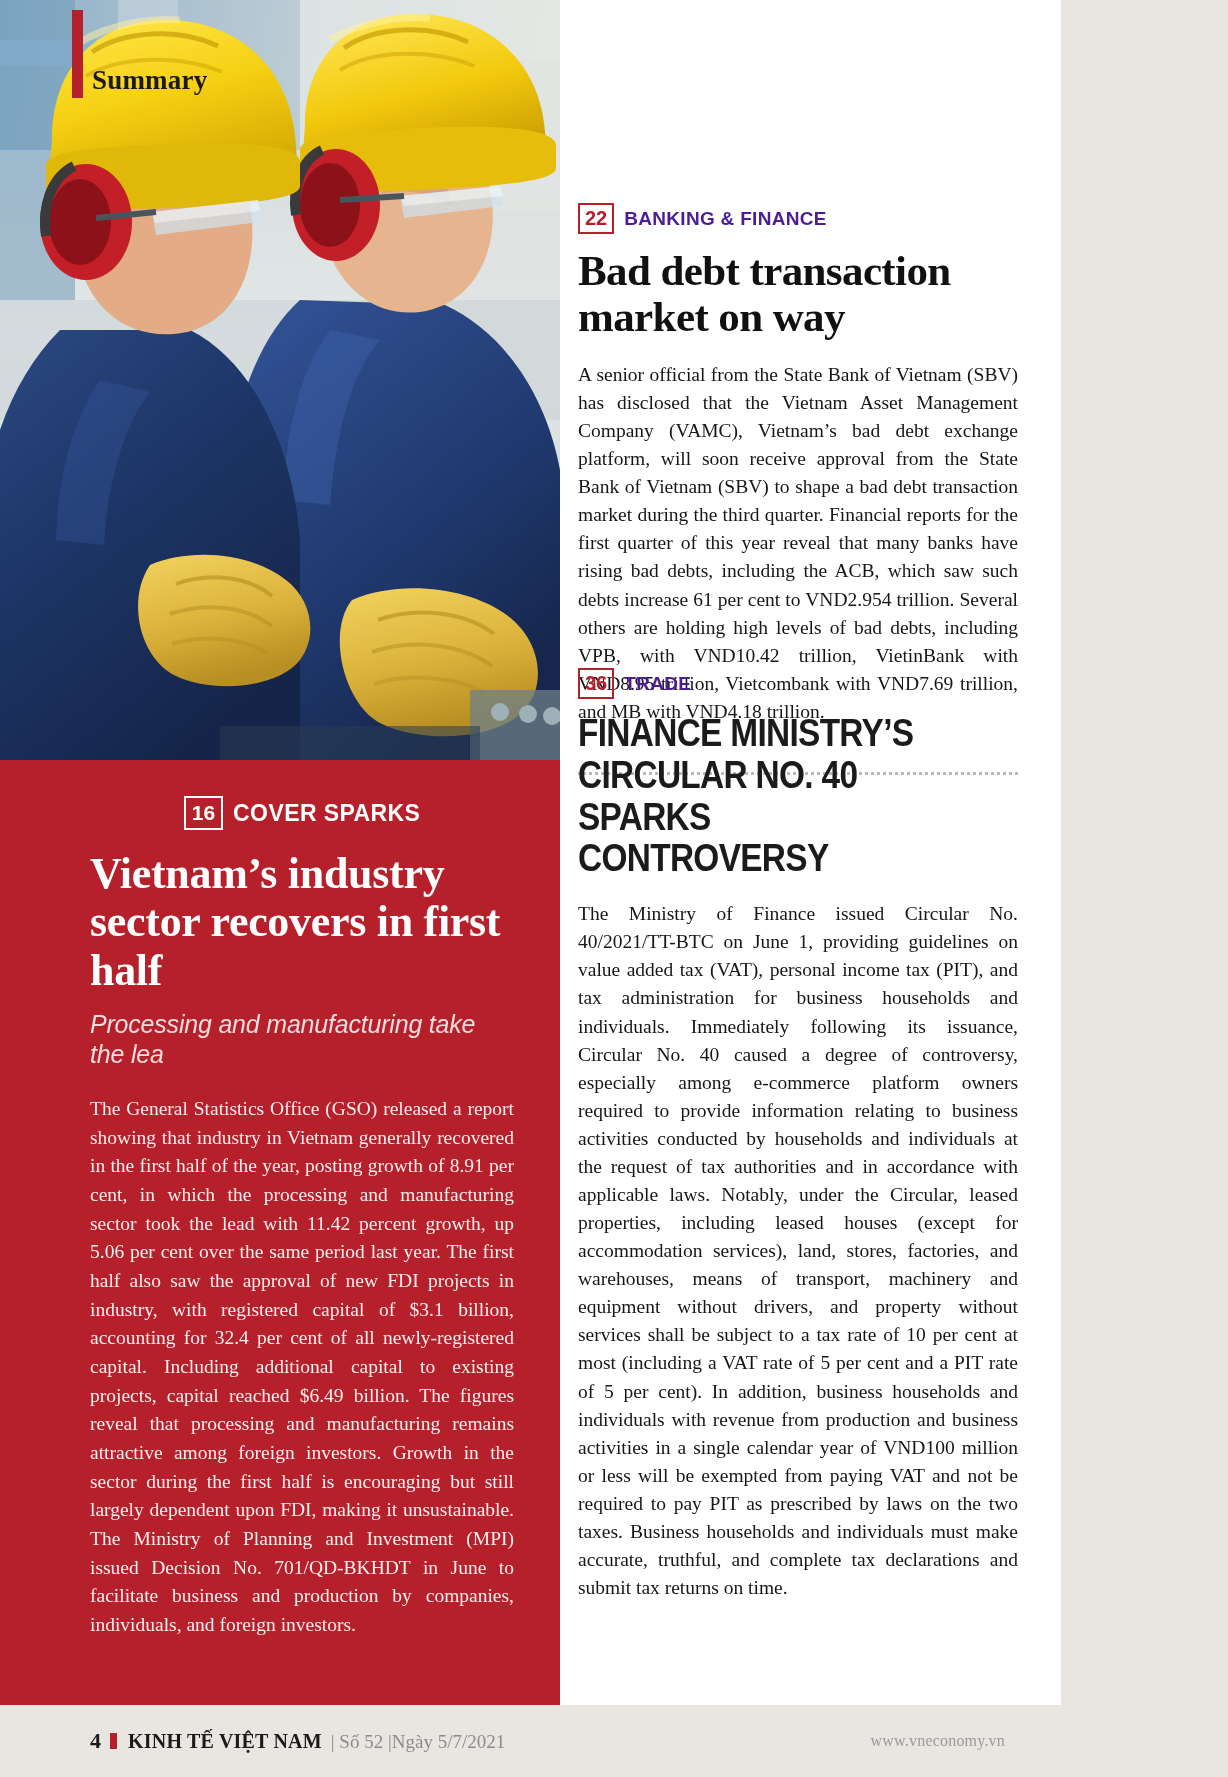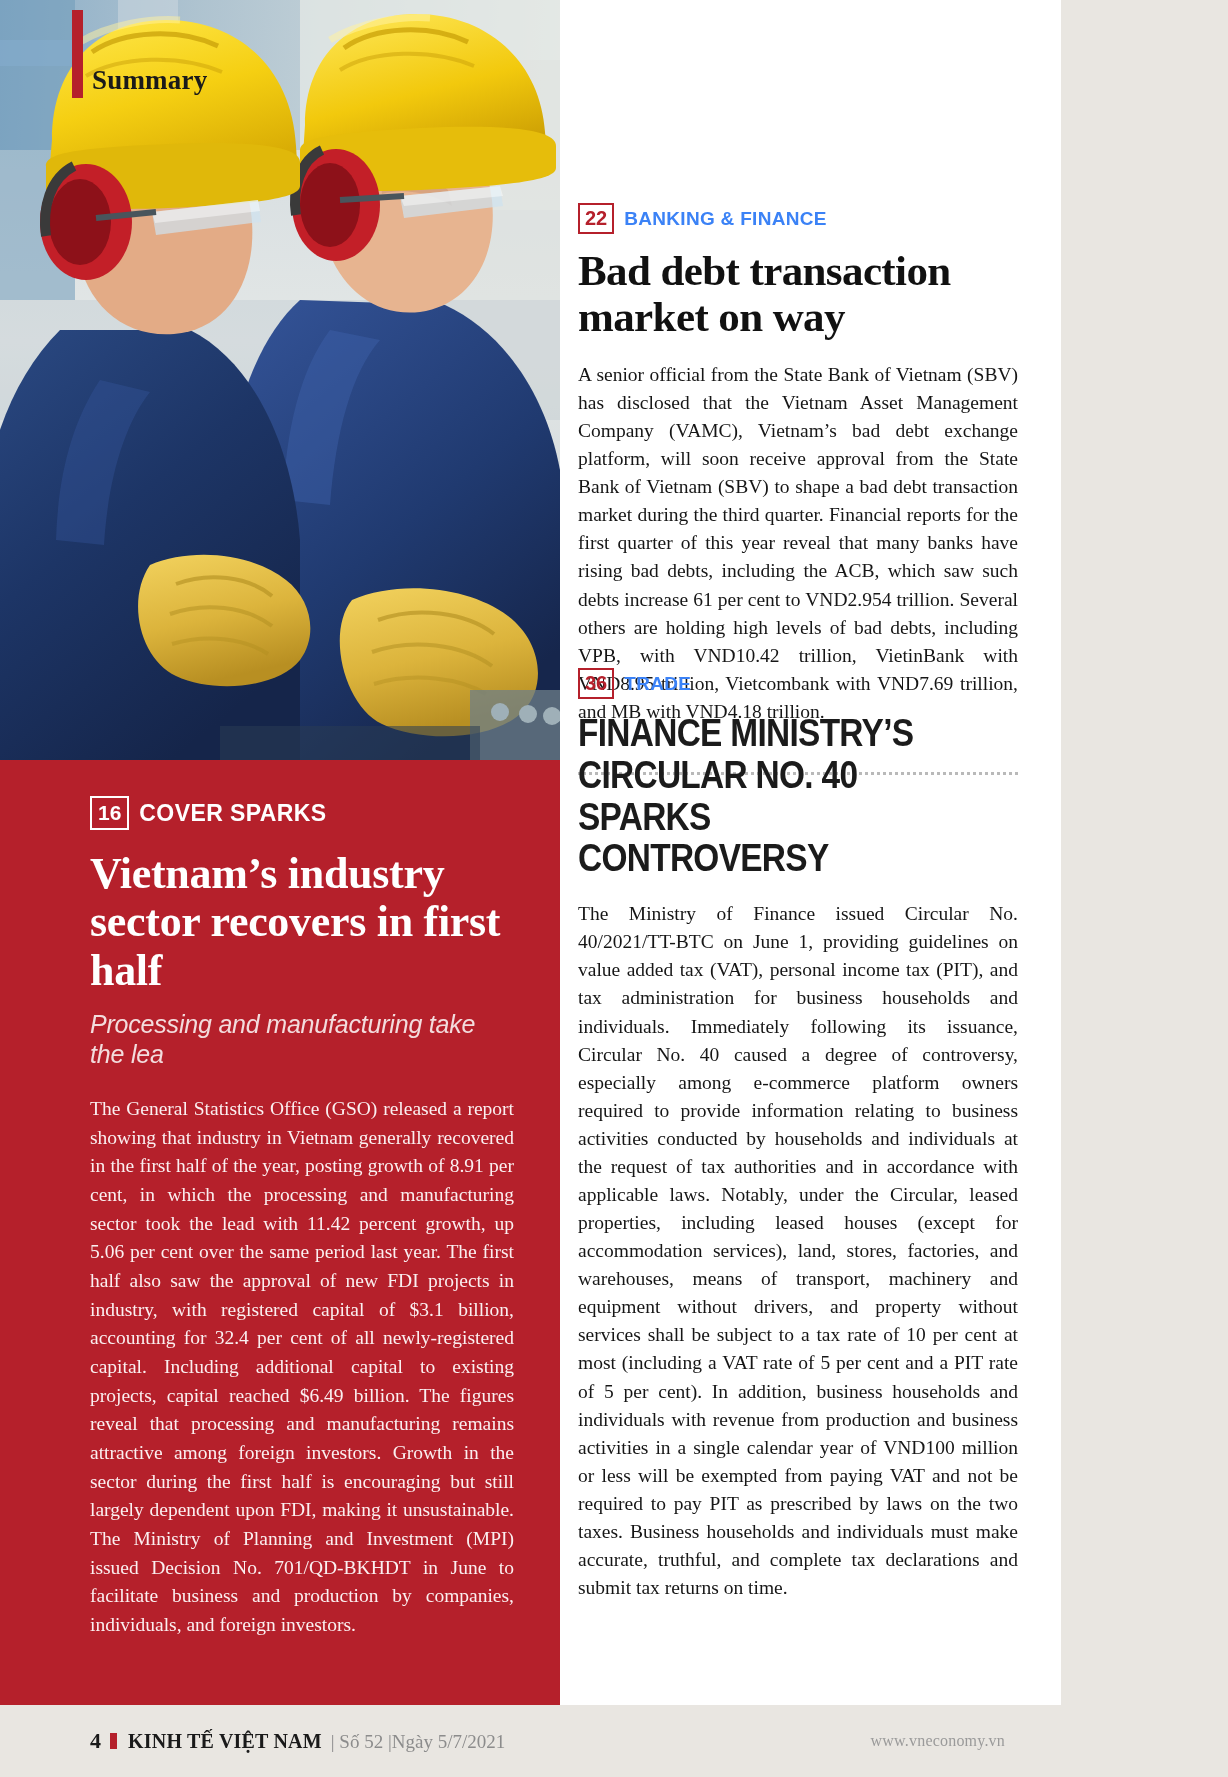--- a/index.html
+++ b/index.html
@@ -72,20 +72,21 @@
     position:absolute;
     left:0; top:760px;
     width:560px; height:945px;
     background:#b5202b;
     padding:36px 46px 0 90px;
   }
 
   .kicker {
     display:flex; align-items:center; gap:10px;
     margin-bottom:20px;
+    justify-content:center;
   }
   .kicker-num {
     border:2px solid #ffffff;
     color:#ffffff;
     font-family:"Liberation Sans", sans-serif;
     font-weight:bold;
     font-size:21px;
     line-height:1;
     padding:4px 6px 5px 6px;
   }
@@ -141,21 +142,21 @@
   .r-kicker-num {
     border:2px solid #b5202b;
     color:#b5202b;
     font-family:"Liberation Sans", sans-serif;
     font-weight:bold;
     font-size:20px;
     line-height:1;
     padding:3px 5px 4px 5px;
   }
   .r-kicker-label {
-    color:#3b82f6;
+    color:#4c1d95;
     font-family:"Liberation Sans", sans-serif;
     font-weight:bold;
     font-size:19px;
     letter-spacing:.3px;
   }
 
   .r-headline-serif {
     font-family:"Liberation Serif", serif;
     font-weight:bold;
     font-size:43px;

